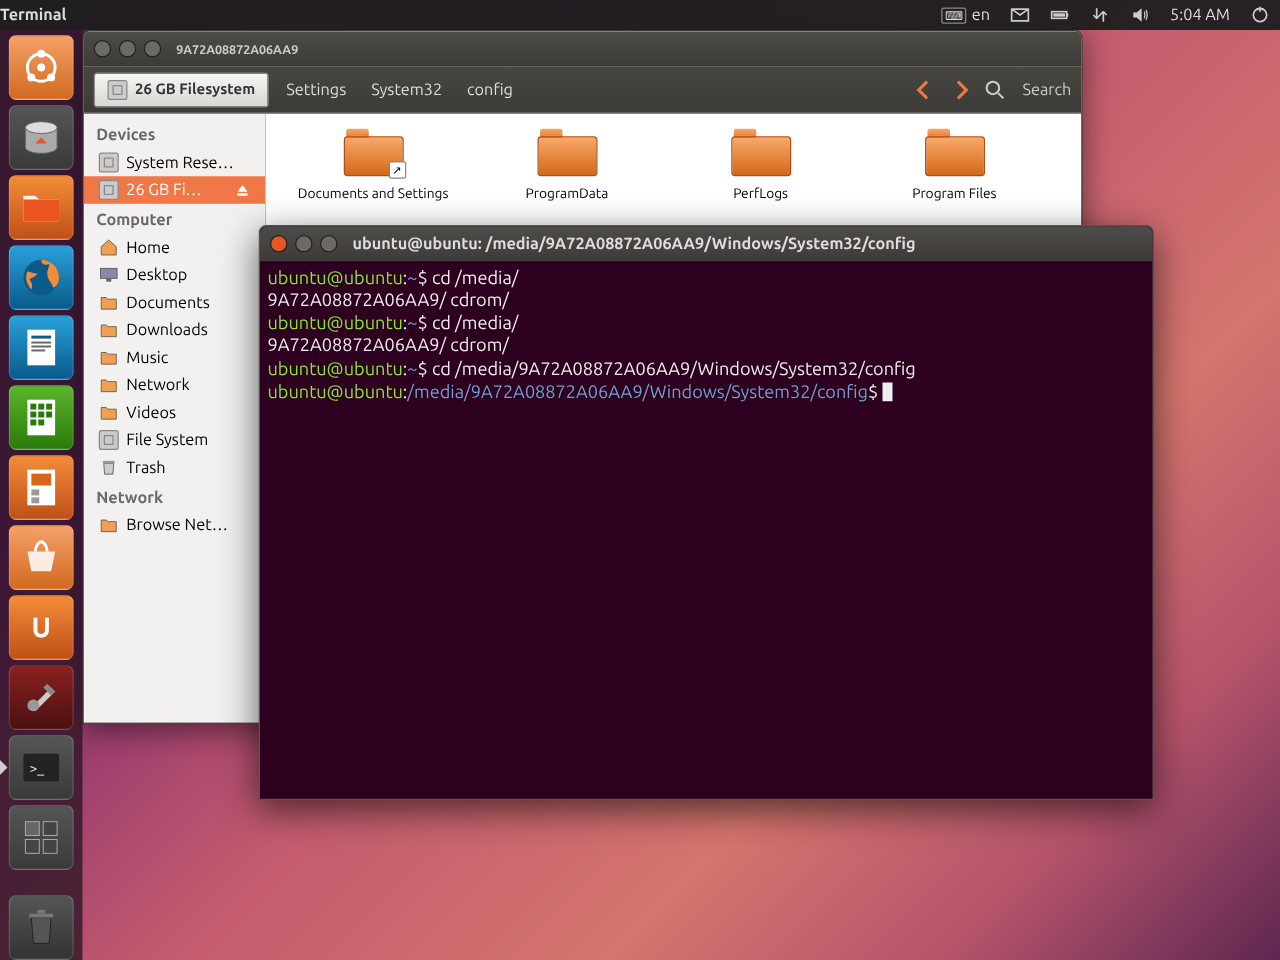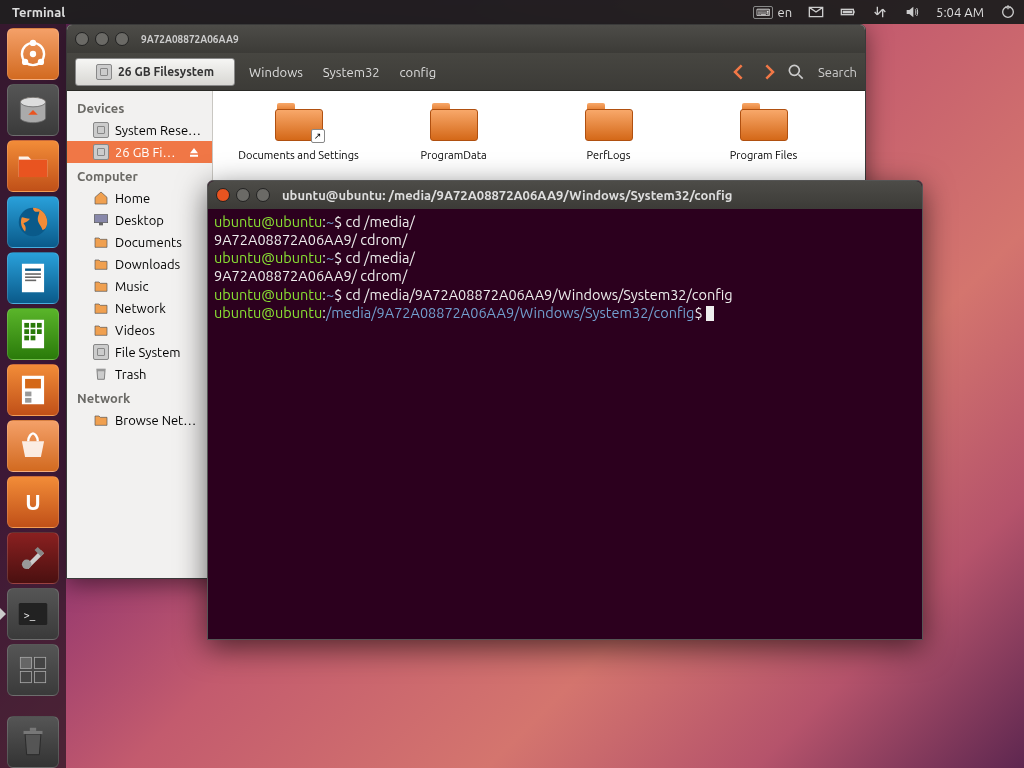--- a/index.html
+++ b/index.html
@@ -1,20 +1,20 @@
 <!DOCTYPE html>
 <html><head>
 <meta charset="utf-8">
 <style>
 * { margin:0; padding:0; box-sizing:border-box; font-family:"Ubuntu",Arial,sans-serif; }
 body { width:1024px; height:768px; overflow:hidden; background:linear-gradient(135deg,#5e2750 0%,#77216f 25%,#c35b6e 50%,#d4756e 70%,#b5536b 85%,#5e2750 100%); position:relative; }
 
 
 .top-panel { position:absolute; top:0; left:0; right:0; height:24px; background:rgba(30,30,30,0.95); display:flex; align-items:center; color:#ddd; font-size:13px; z-index:100; }
-.top-panel .title { padding-left:12px; font-weight:bold; }
+.top-panel .title { padding-left:0; font-weight:bold; }
 .top-panel .spacer { flex:1; }
 .top-panel .ind { padding:0 8px; display:flex; align-items:center; gap:4px; cursor:pointer; }
 .top-panel svg { width:16px; height:16px; fill:#ccc; }
 .kbd { border:1px solid #888; border-radius:2px; padding:0 2px; font-size:10px;}
 
 
 .launcher { position:absolute; top:24px; left:0; bottom:0; width:66px; background:rgba(40,20,35,0.75); display:flex; flex-direction:column; align-items:center; padding-top:4px; gap:4px; z-index:90; }
 .launcher-item { width:52px; height:52px; border-radius:6px; display:flex; align-items:center; justify-content:center; background:linear-gradient(to bottom,#555 0%,#3a3a3a 100%); border:1px solid rgba(255,255,255,0.15); position:relative; cursor:pointer;}
 .launcher-item.orange { background:linear-gradient(to bottom,#f28c38 0%,#c05018 100%); }
 .launcher-item.orange-soft { background:linear-gradient(to bottom,#f4a068 0%,#d26a20 100%); }
@@ -26,29 +26,29 @@
 .launcher .gap { flex:1; }
 .trash { background:linear-gradient(to bottom,#555,#333); }
 
 
 .nautilus { position:absolute; top:24px; left:66px; width:800px; height:555px; background:#f2f1f0; border:1px solid #3a3a3a; border-radius:6px 6px 0 0; box-shadow:0 5px 25px rgba(0,0,0,0.5); overflow:hidden; }
 .nautilus .titlebar { height:28px; background:linear-gradient(to bottom,#4d4c48,#3c3b37); display:flex; align-items:center; padding:0 8px; gap:6px; }
 .tbtn { width:14px; height:14px; border-radius:50%; border:1px solid #222; background:#6b6a66; cursor:pointer;}
 .tbtn.close { background:#6b6a66;}
 .titlebar .wtitle { color:#ccc; font-size:10px; margin-left:6px; font-weight:bold;}
 .toolbar { height:38px; background:linear-gradient(to bottom,#474641,#3c3b37); border-bottom:1px solid #2a2a26; display:flex; align-items:center; padding:0 8px; gap:8px; }
-.path-btn { height:28px; padding:0 20px; border-radius:3px; background:linear-gradient(to bottom,#f6f6f4,#d8d7d3); border:1px solid #888; display:flex; align-items:center; gap:6px; font-size:12px; color:#333; font-weight:bold; cursor:pointer;}
+.path-btn { height:28px; padding:0 10px; border-radius:3px; background:linear-gradient(to bottom,#f6f6f4,#d8d7d3); border:1px solid #888; display:flex; align-items:center; gap:6px; font-size:12px; color:#333; font-weight:bold; cursor:pointer;}
 .path-seg { color:#ddd; font-size:13px; padding:0 6px; cursor:pointer;}
 .toolbar .tspacer{flex:1;}
 .nav-arrow { width:20px; height:20px; cursor:pointer;}
 .search-label { color:#ccc; font-size:13px; margin-left:4px; }
 .nautilus-body { display:flex; height:calc(100% - 66px);}
 .sidebar { width:146px; background:#f2f1f0; border-right:1px solid #c9c7c2; font-size:13px; padding:4px 0; overflow:hidden;}
 .side-head { color:#6a6965; font-weight:bold; padding:6px 10px 4px;}
-.side-item { display:flex; align-items:center; gap:6px; padding:3px 10px 3px 26px; cursor:pointer; white-space:nowrap; overflow:hidden; text-overflow:ellipsis;}
+.side-item { display:flex; align-items:center; gap:6px; padding:3px 10px 3px 12px; cursor:pointer; white-space:nowrap; overflow:hidden; text-overflow:ellipsis;}
 .side-item.selected { background:#f07746; color:#fff;}
 .side-item svg{ width:16px; height:16px; flex-shrink:0;}
 .side-item .eject{ margin-left:auto;}
 .iconview { flex:1; background:#fff; padding:12px 8px; display:flex; flex-wrap:wrap; align-content:flex-start; }
 .file { width:155px; height:90px; display:flex; flex-direction:column; align-items:center; gap:4px; cursor:pointer;}
 .file .icon { width:48px; height:42px; }
 .file .label { font-size:11px; text-align:center; line-height:1.2; }
 .folder-shape { width:48px; height:38px; position:relative; }
 .folder-shape::before { content:""; position:absolute; top:0; left:2px; width:18px; height:8px; background:linear-gradient(to bottom,#f8a86a,#e0782a); border-radius:2px 2px 0 0;}
 .folder-shape::after { content:""; position:absolute; top:6px; left:0; right:0; bottom:0; background:linear-gradient(to bottom,#f8a86a,#d46818); border-radius:3px; border:1px solid #b05010;}
@@ -219,21 +219,21 @@
     <div class="tbtn close"></div>
     <div class="tbtn"></div>
     <div class="tbtn"></div>
     <span class="wtitle">9A72A08872A06AA9</span>
   </div>
   <div class="toolbar">
     <div class="path-btn">
       <span class="disk-icon"></span>
       <span>26 GB Filesystem</span>
     </div>
-    <span class="path-seg">Windows</span>
+    <span class="path-seg">Settings</span>
     <span class="path-seg">System32</span>
     <span class="path-seg">config</span>
     <span class="tspacer"></span>
     <svg class="nav-arrow" viewBox="0 0 24 24">
         <path d="M14 4l-8 8 8 8" stroke="#f07746" stroke-width="3" fill="none"></path>
       </svg>
     <svg class="nav-arrow" viewBox="0 0 24 24">
         <path d="M10 4l8 8-8 8" stroke="#f07746" stroke-width="3" fill="none"></path>
       </svg>
     <svg class="nav-arrow" viewBox="0 0 24 24">

